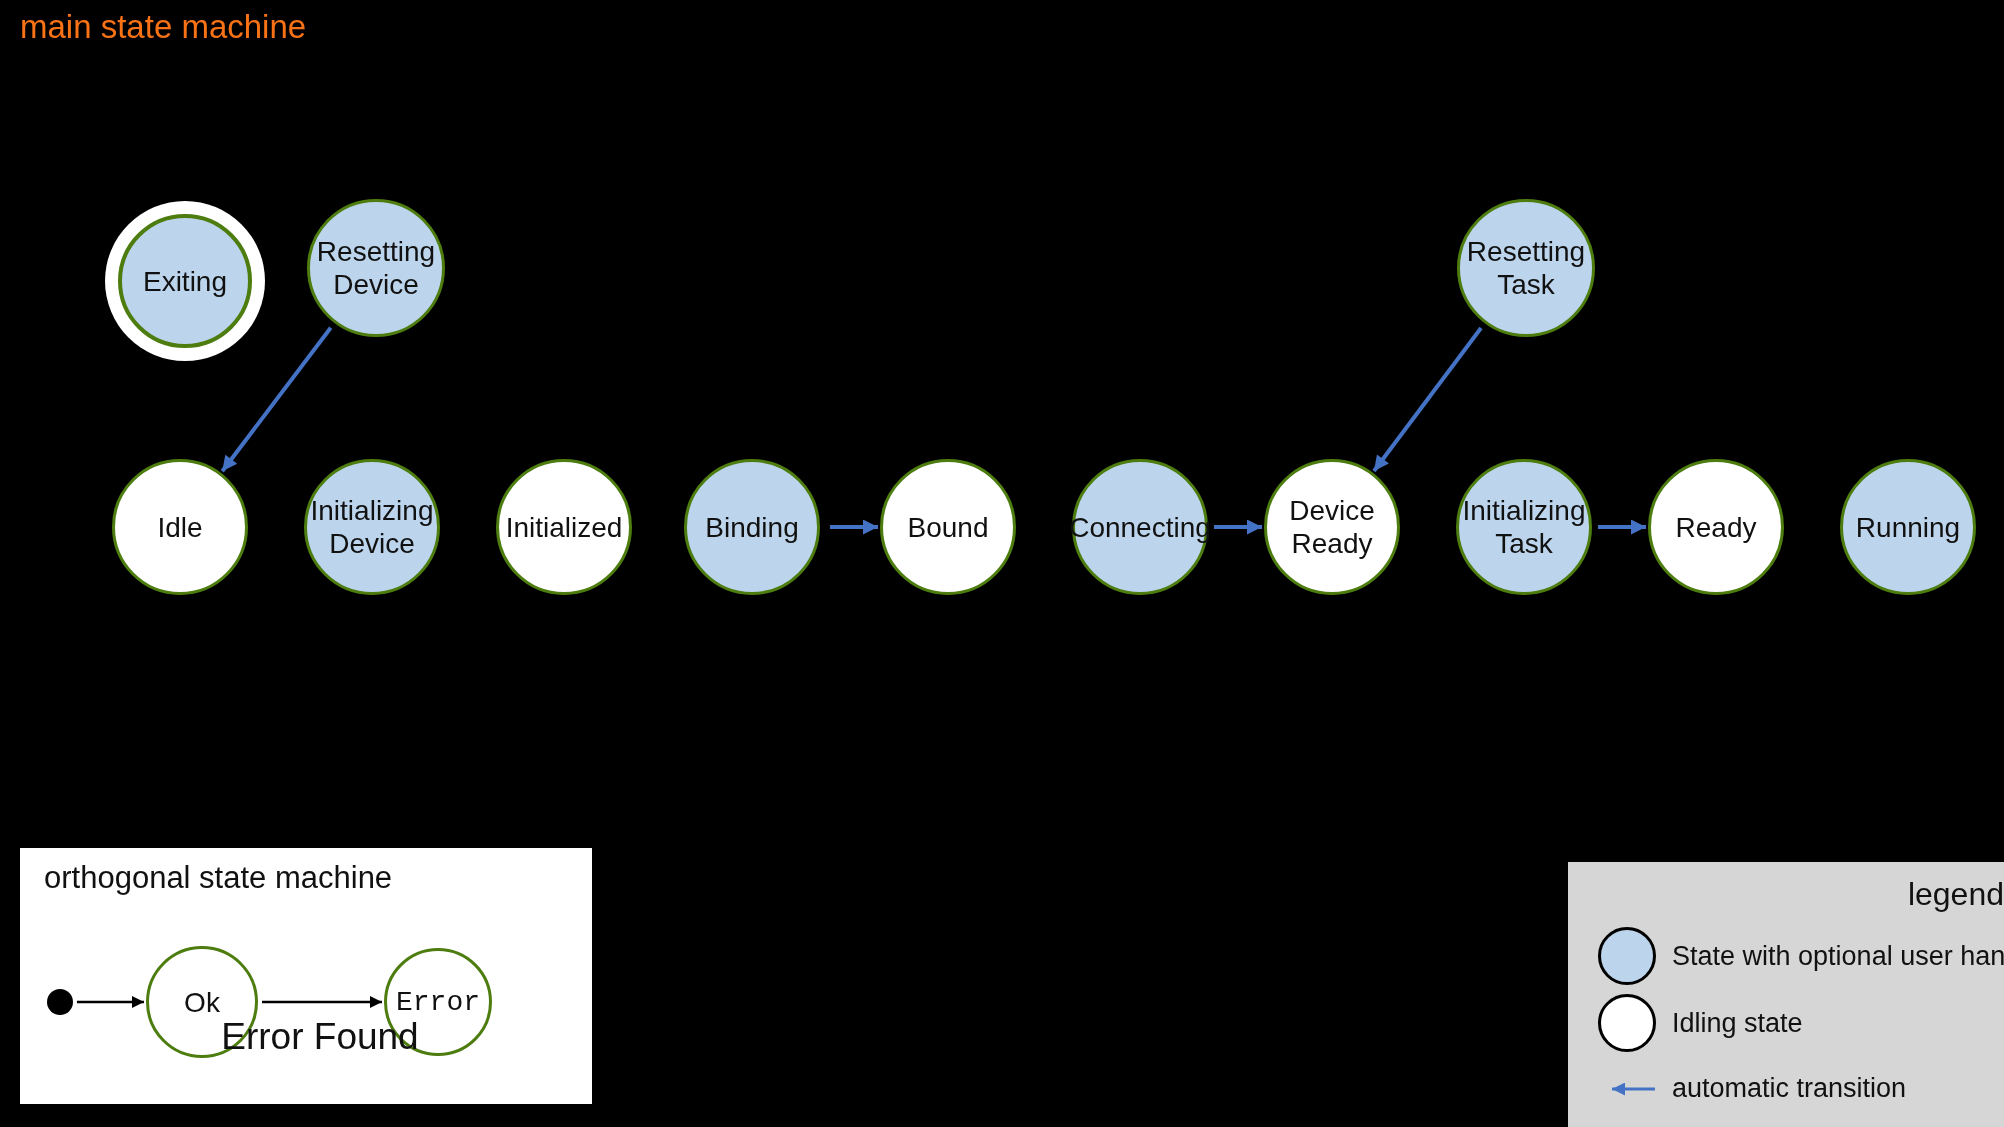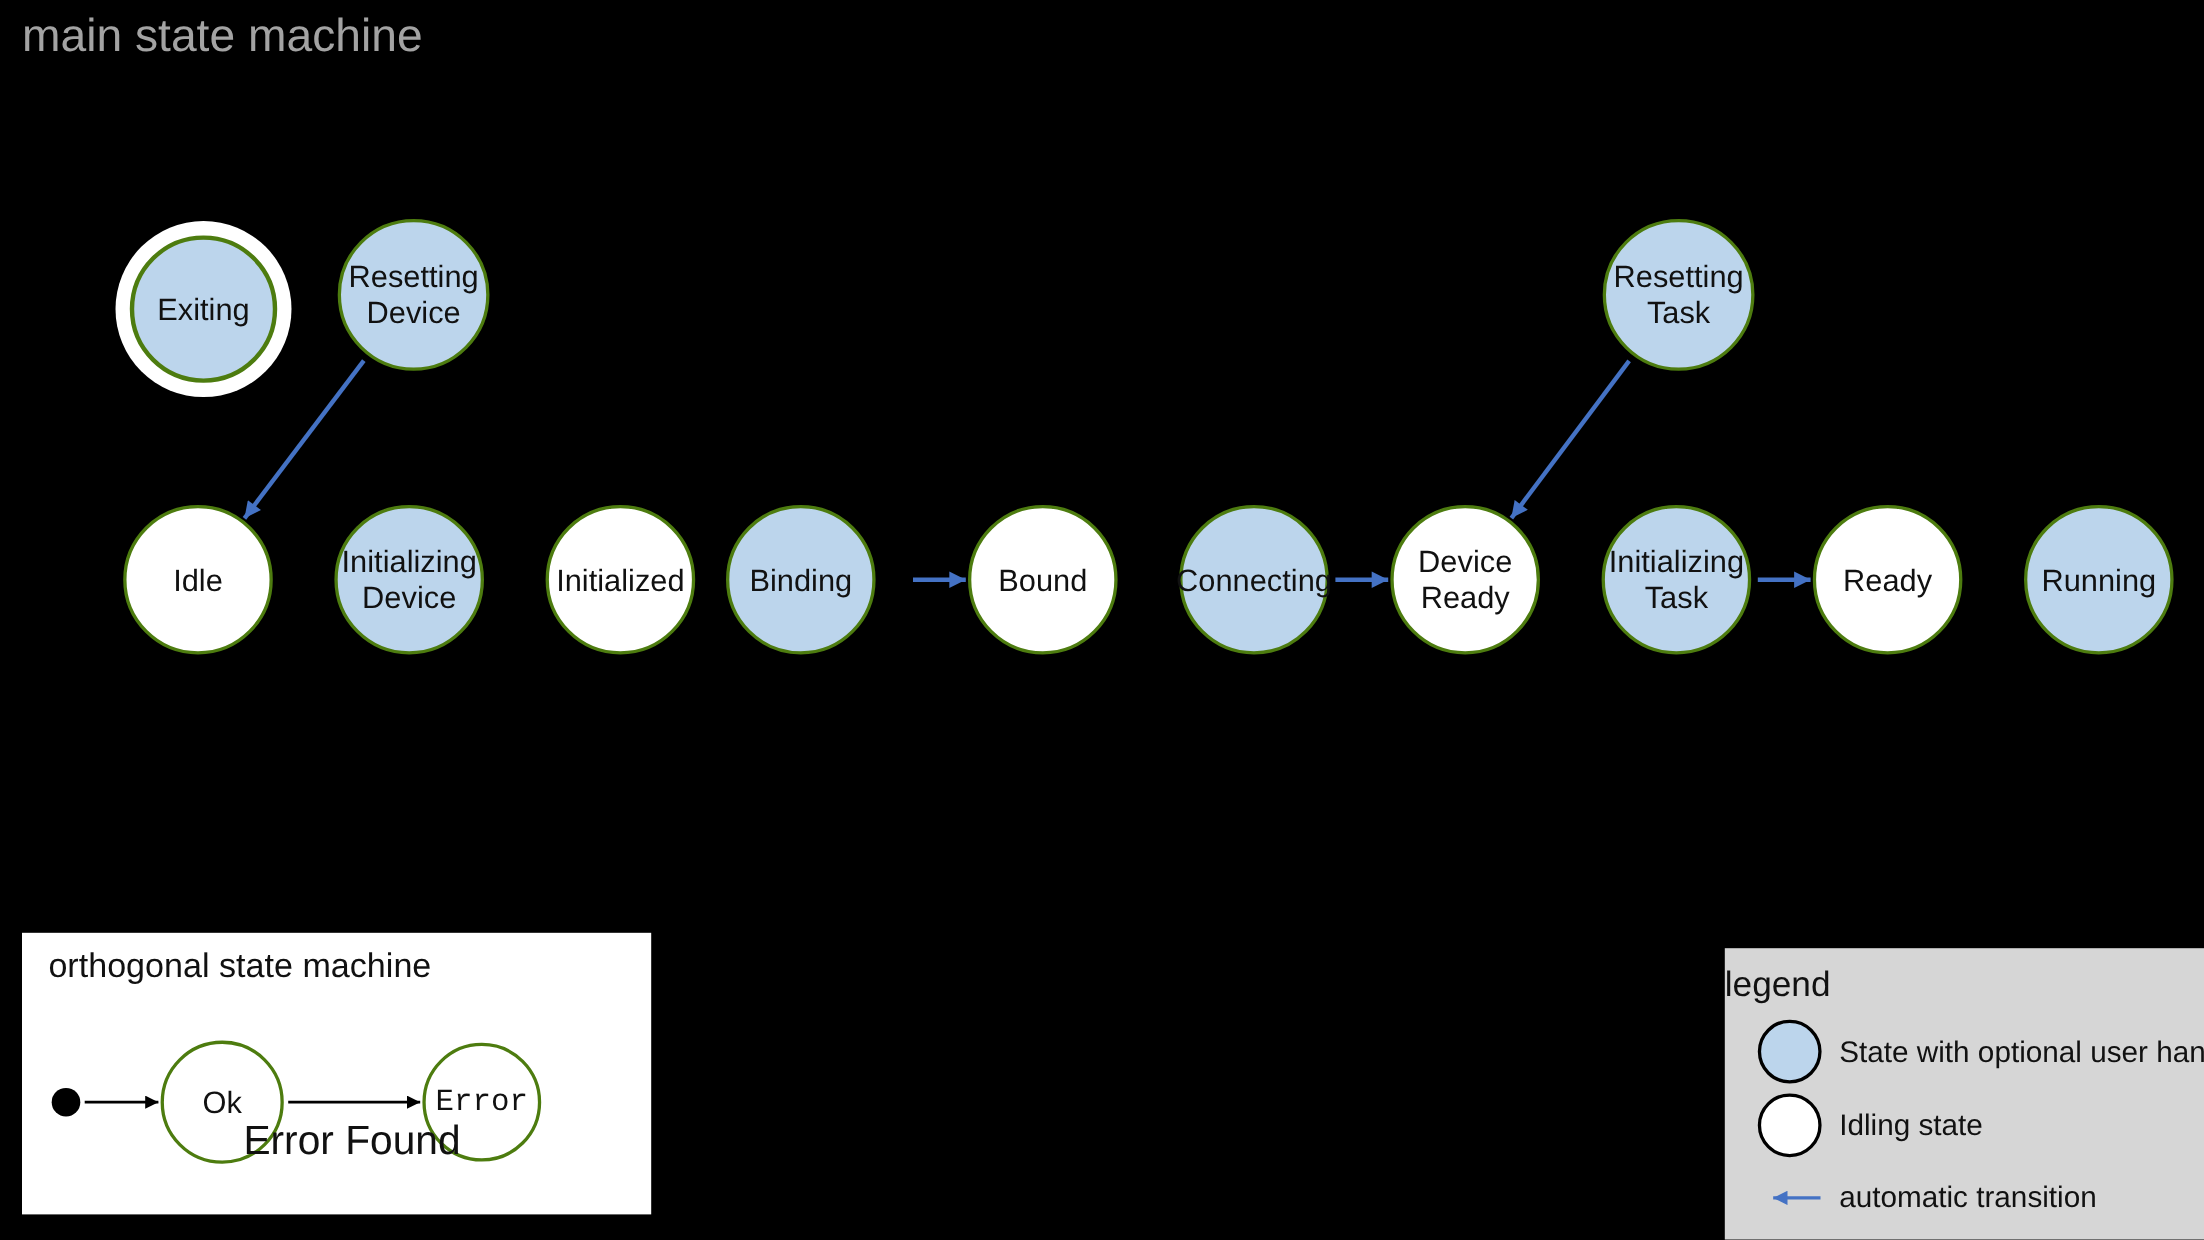--- a/index.html
+++ b/index.html
@@ -7,21 +7,21 @@
     width: 2004px; height: 1127px;
     background: #000000;
     overflow: hidden;
     font-family: "Liberation Sans", sans-serif;
     position: relative;
   }
   #stage { position: absolute; inset: 0; width: 2004px; height: 1127px; }
 
   .page-title {
     position: absolute; left: 20px; top: 8px;
-    font-size: 42px; color: #a3a3a3;
+    font-size: 33px; color: #f97316;
   }
 
   
   .state {
     position: absolute;
     border-radius: 50%;
     box-sizing: border-box;
     border: 3px solid #4d7c0f;
     display: flex; flex-direction: column;
     align-items: center; justify-content: center;
@@ -59,21 +59,21 @@
   }
 
   
   .legend-box {
     position: absolute; left: 1568px; top: 862px;
     width: 436px; height: 265px;
     background: #d6d6d6;
   }
   .legend-title {
     position: absolute; left: 0; right: 0; top: 14px;
-    text-align: left;
+    text-align: right;
     font-size: 32px; color: #111111;
   }
   .legend-row {
     position: absolute; left: 30px;
     display: flex; align-items: center; gap: 16px;
   }
   .legend-row .swatch {
     width: 58px; height: 58px; flex: 0 0 58px;
     border-radius: 50%;
     box-sizing: border-box;
@@ -123,21 +123,21 @@
       <div class="state idle" style="left: 112px; top: 459px; height: 136px; width: 136px;">
         <div>Idle</div>
       </div>
       <div class="state handler" style="left: 304px; top: 459px; height: 136px; width: 136px;">
         <div>Initializing</div>
         <div>Device</div>
       </div>
       <div class="state idle" style="left: 496px; top: 459px; height: 136px; width: 136px;">
         <div>Initialized</div>
       </div>
-      <div class="state handler" style="left: 660px; top: 459px; height: 136px; width: 136px;">
+      <div class="state handler" style="left: 684px; top: 459px; height: 136px; width: 136px;">
         <div>Binding</div>
       </div>
       <div class="state idle" style="left: 880px; top: 459px; height: 136px; width: 136px;">
         <div>Bound</div>
       </div>
       <div class="state handler" style="left: 1072px; top: 459px; height: 136px; width: 136px; text-align: right;">
         <div>Connecting</div>
       </div>
       <div class="state idle" style="left: 1264px; top: 459px; height: 136px; width: 136px;">
         <div>Device</div>

